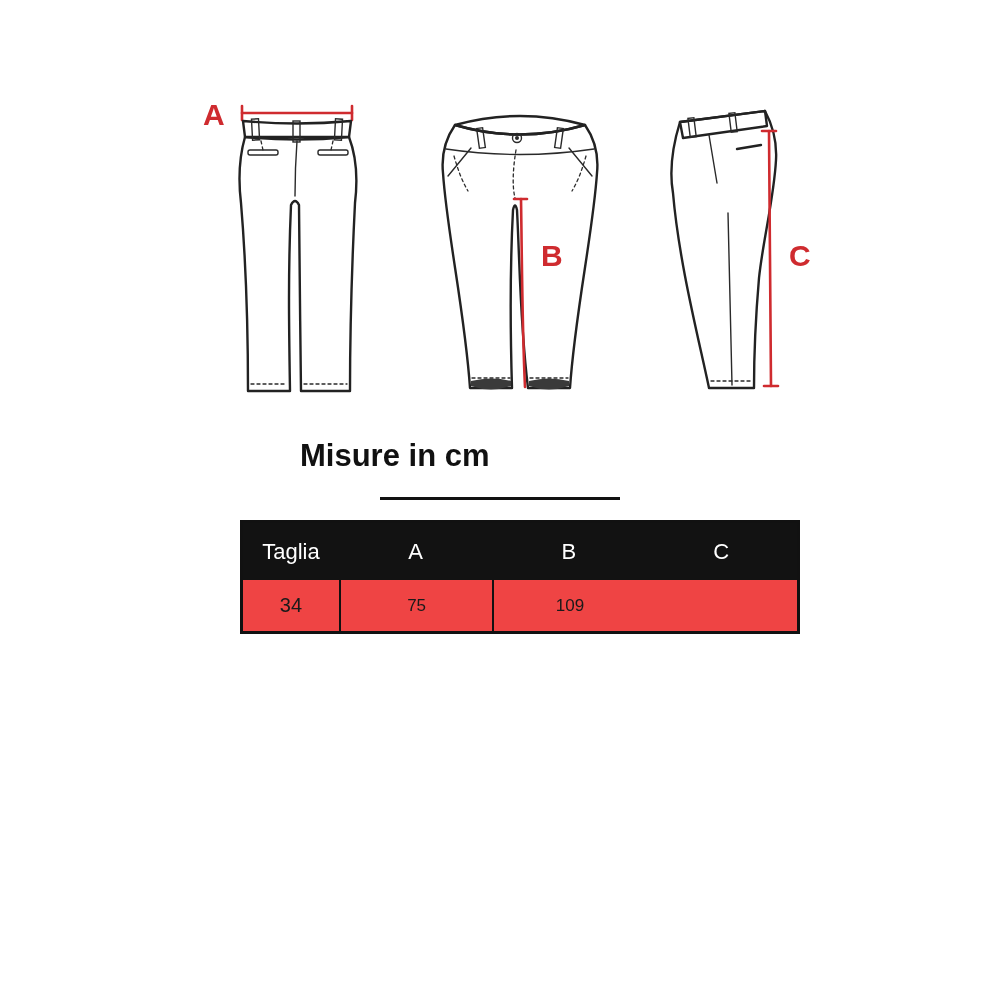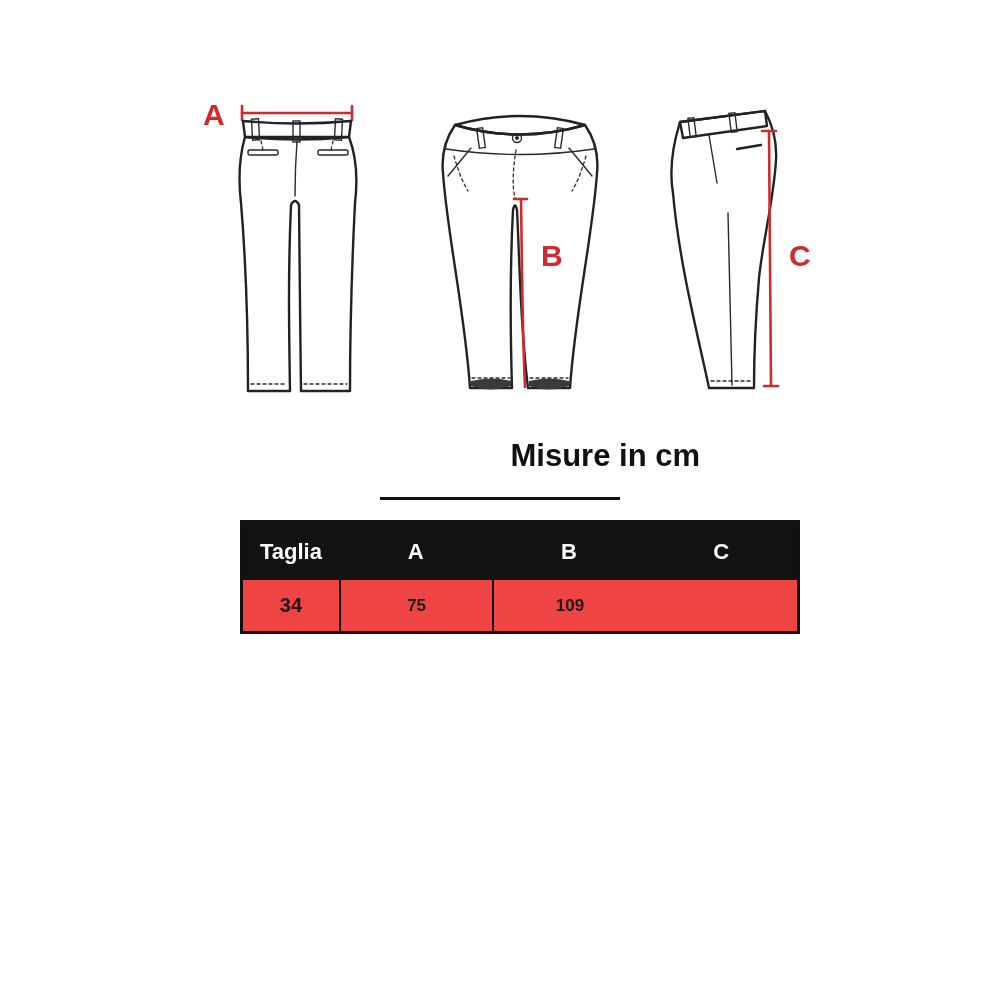--- a/index.html
+++ b/index.html
@@ -8,41 +8,41 @@
 
   
   .illus{position:absolute;}
   .measure-letter{
     position:absolute; color:#cf2b2f; font-weight:800; font-size:30px; line-height:1;
     font-family:"Liberation Sans", sans-serif;
   }
 
   
   .page-title{
-    position:absolute; left:300px; top:438px; width:400px; text-align:right;
+    position:absolute; left:300px; top:438px; width:400px; text-align:left;
     font-size:31px; font-weight:800; color:#111; letter-spacing:0px;
   }
   .title-underline{
     position:absolute; left:380px; top:497px; width:240px; height:3px; background:#111;
   }
 
   
   .size-table{
     position:absolute; left:240px; top:520px; width:560px;
     border:3px solid #111; box-sizing:border-box; background:#fff;
   }
   .t-head{
     display:grid; grid-template-columns:97fr 155fr 155fr 153fr; height:57px;
     background:#121212; color:#fff;
   }
   .t-row{
     display:grid; grid-template-columns:97fr 155fr 155fr 153fr; height:51px;
     background:#ef4444; color:#1a1a1a;
   }
-  .cell{display:flex;align-items:center;justify-content:center;font-weight:700;}
+  .cell{display:flex;align-items:center;justify-content:center;font-weight:400;}
   .t-head .cell{font-size:22px;}
   .t-row .cell{font-size:17px;}
   .t-row .cell:first-child{font-size:20px;}
   .t-row .cell + .cell{border-left:2.5px solid #111;}
 
   svg .ink{stroke:#222;fill:none;stroke-width:2.4;stroke-linecap:round;stroke-linejoin:round;}
   svg .thin{stroke:#2a2a2a;fill:none;stroke-width:1.4;stroke-linecap:round;}
   svg .dash{stroke:#2a2a2a;fill:none;stroke-width:1.3;stroke-dasharray:3 3;stroke-linecap:round;}
   svg .red{stroke:#cf2b2f;fill:none;stroke-width:2.6;stroke-linecap:round;}
 </style>

